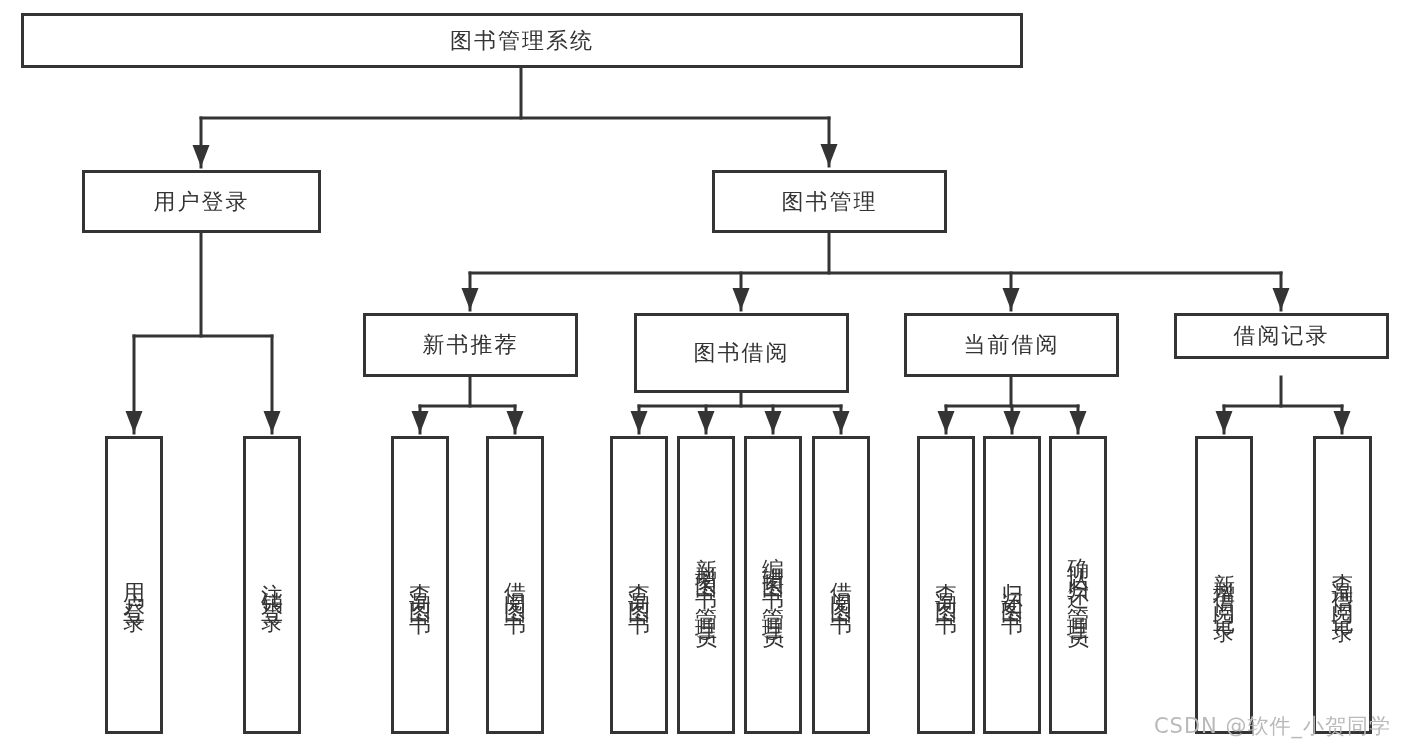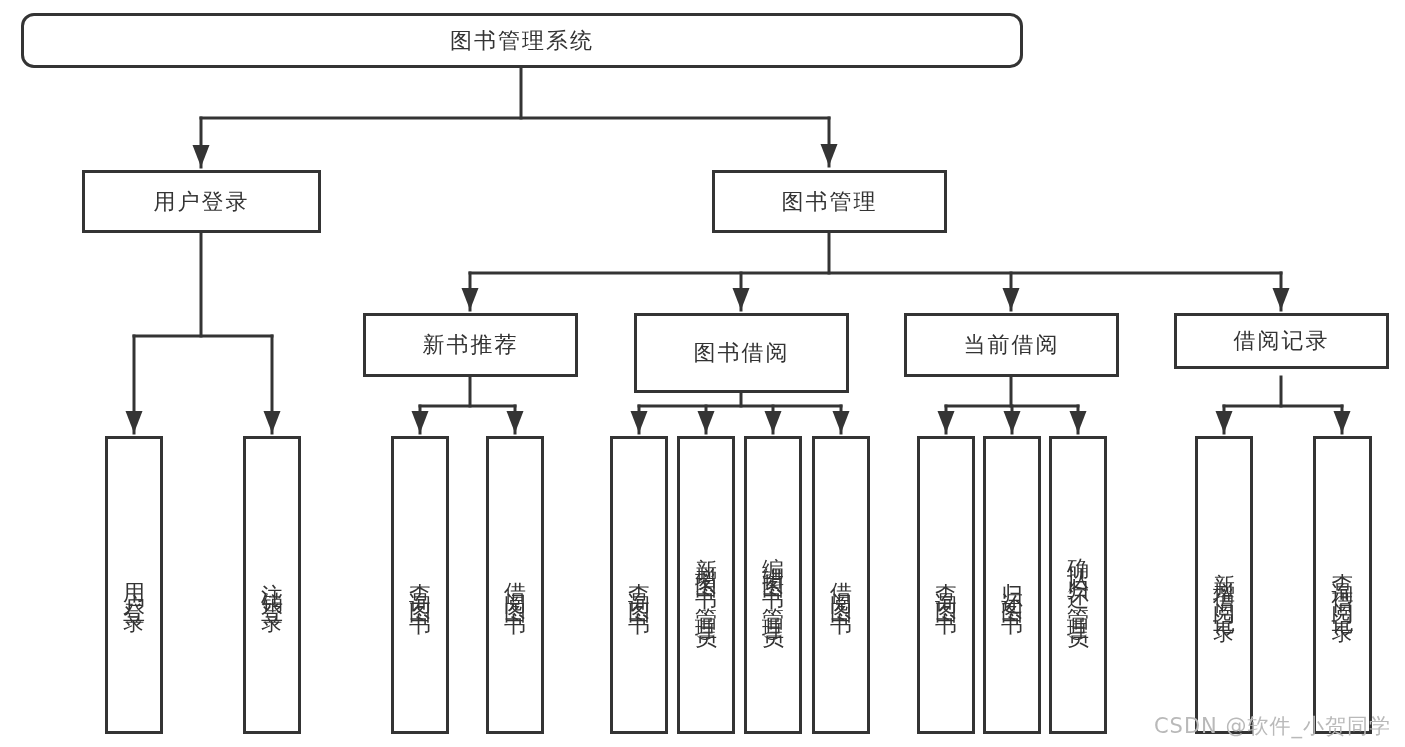--- a/index.html
+++ b/index.html
@@ -71,41 +71,41 @@
       <line x1="1012" y1="406" x2="1012" y2="433" marker-end="url(#ah)"></line>
       <line x1="1078" y1="406" x2="1078" y2="433" marker-end="url(#ah)"></line>
 
       <line x1="1281" y1="377" x2="1281" y2="406"></line>
       <line x1="1224" y1="406" x2="1342" y2="406"></line>
       <line x1="1224" y1="406" x2="1224" y2="433" marker-end="url(#ah)"></line>
       <line x1="1342" y1="406" x2="1342" y2="433" marker-end="url(#ah)"></line>
     </g>
   </svg>
 
-  <div class="node" style="left:21px;top:13px;width:1002px;height:55px;border-radius:13px;">
+  <div class="node" style="left:21px;top:13px;width:1002px;height:55px;">
     <span class="hl">图书管理系统</span>
   </div>
 
   <div class="node" style="left:82px;top:170px;width:239px;height:63px;">
     <span class="hl">用户登录</span>
   </div>
   <div class="node" style="left:363px;top:313px;width:215px;height:64px;">
     <span class="hl">新书推荐</span>
   </div>
 
   <div class="node" style="left:712px;top:170px;width:235px;height:63px;">
     <span class="hl">图书管理</span>
   </div>
   <div class="node" style="left:634px;top:313px;width:215px;height:80px;">
     <span class="hl">图书借阅</span>
   </div>
   <div class="node" style="left:904px;top:313px;width:215px;height:64px;">
     <span class="hl">当前借阅</span>
   </div>
-  <div class="node" style="left:1174px;top:313px;width:215px;height:56px;">
+  <div class="node" style="left:1174px;top:313px;width:215px;height:46px;">
     <span class="hl">借阅记录</span>
   </div>
 
   <div class="node leaf" style="left:105px;top:436px;width:58px;height:298px;">
     <span class="vl">用户登录</span>
   </div>
   <div class="node leaf" style="left:243px;top:436px;width:58px;height:298px;">
     <span class="vl">注销登录</span>
   </div>
 

